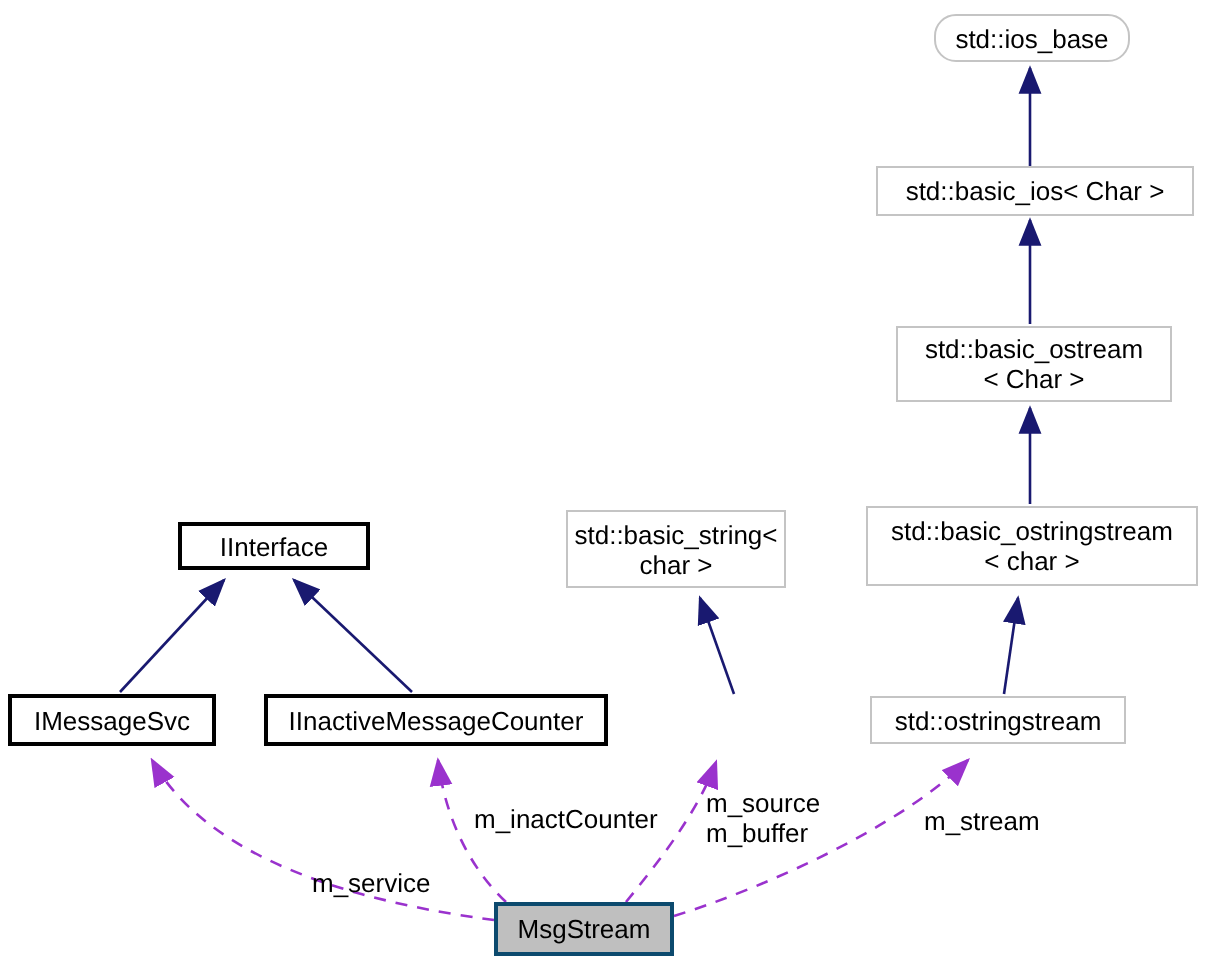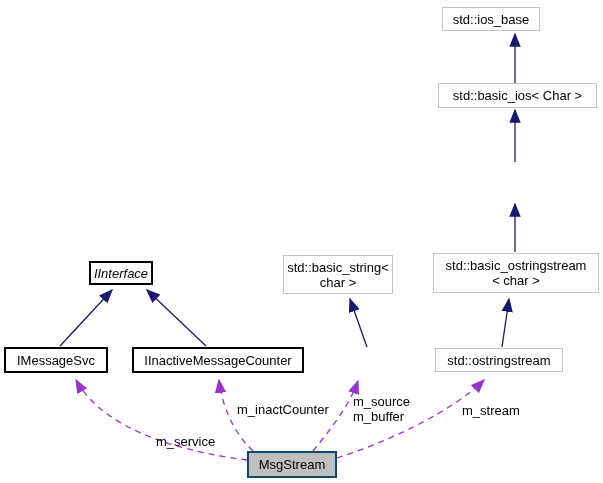--- a/index.html
+++ b/index.html
@@ -57,35 +57,37 @@
     <path d="M367,347 L350,299" stroke="#191970" stroke-width="1.3" fill="none" marker-end="url(#inh)"></path>
     <path d="M60,346 L112,290" stroke="#191970" stroke-width="1.3" fill="none" marker-end="url(#inh)"></path>
     <path d="M206,346 L147,290" stroke="#191970" stroke-width="1.3" fill="none" marker-end="url(#inh)"></path>
 
     <path d="M247,460 C185,452 105,432 76,380" stroke="#9a32cd" stroke-width="1.3" fill="none" stroke-dasharray="6,5" marker-end="url(#use)"></path>
     <path d="M253,451 C238,437 223,413 219,380" stroke="#9a32cd" stroke-width="1.3" fill="none" stroke-dasharray="6,5" marker-end="url(#use)"></path>
     <path d="M313,451 C330,430 349,406 358,381" stroke="#9a32cd" stroke-width="1.3" fill="none" stroke-dasharray="6,5" marker-end="url(#use)"></path>
     <path d="M337,458 C385,443 452,412 484,380" stroke="#9a32cd" stroke-width="1.3" fill="none" stroke-dasharray="6,5" marker-end="url(#use)"></path>
   </svg>
 
-  <div class="node" style="left:442px;top:7px;width:98px;height:24px;">std::ios_base</div>
+  <div class="node" style="left:467px;top:7px;width:98px;height:24px;border-radius:11px;">std::ios_base</div>
 
   <div class="node" style="left:438px;top:83px;width:159px;height:25px;">std::basic_ios&lt; Char &gt;</div>
 
+  <div class="node" style="left:448px;top:163px;width:138px;height:38px;">std::basic_ostream
+&lt; Char &gt;</div>
 
   <div class="node" style="left:433px;top:253px;width:166px;height:40px;">std::basic_ostringstream
 &lt; char &gt;</div>
 
   <div class="node" style="left:283px;top:255px;width:110px;height:39px;">std::basic_string&lt;
 char &gt;</div>
 
 
   <div class="node" style="left:435px;top:348px;width:128px;height:24px;">std::ostringstream</div>
 
-  <div class="node doc" style="left:89px;top:261px;width:64px;height:24px;font-style:italic;">IInterface</div>
+  <div class="node doc" style="left:89px;top:261px;width:96px;height:24px;">IInterface</div>
 
   <div class="node doc" style="left:4px;top:347px;width:104px;height:26px;">IMessageSvc</div>
 
   <div class="node doc" style="left:132px;top:347px;width:172px;height:26px;">IInactiveMessageCounter</div>
 
   <div class="node focus" style="left:247px;top:451px;width:90px;height:27px;">MsgStream</div>
 
   <div class="edge-label" style="left:156px;top:402px;margin-top:32px;">m_service</div>
 
   <div class="edge-label" style="left:237px;top:402px;">m_inactCounter</div>

